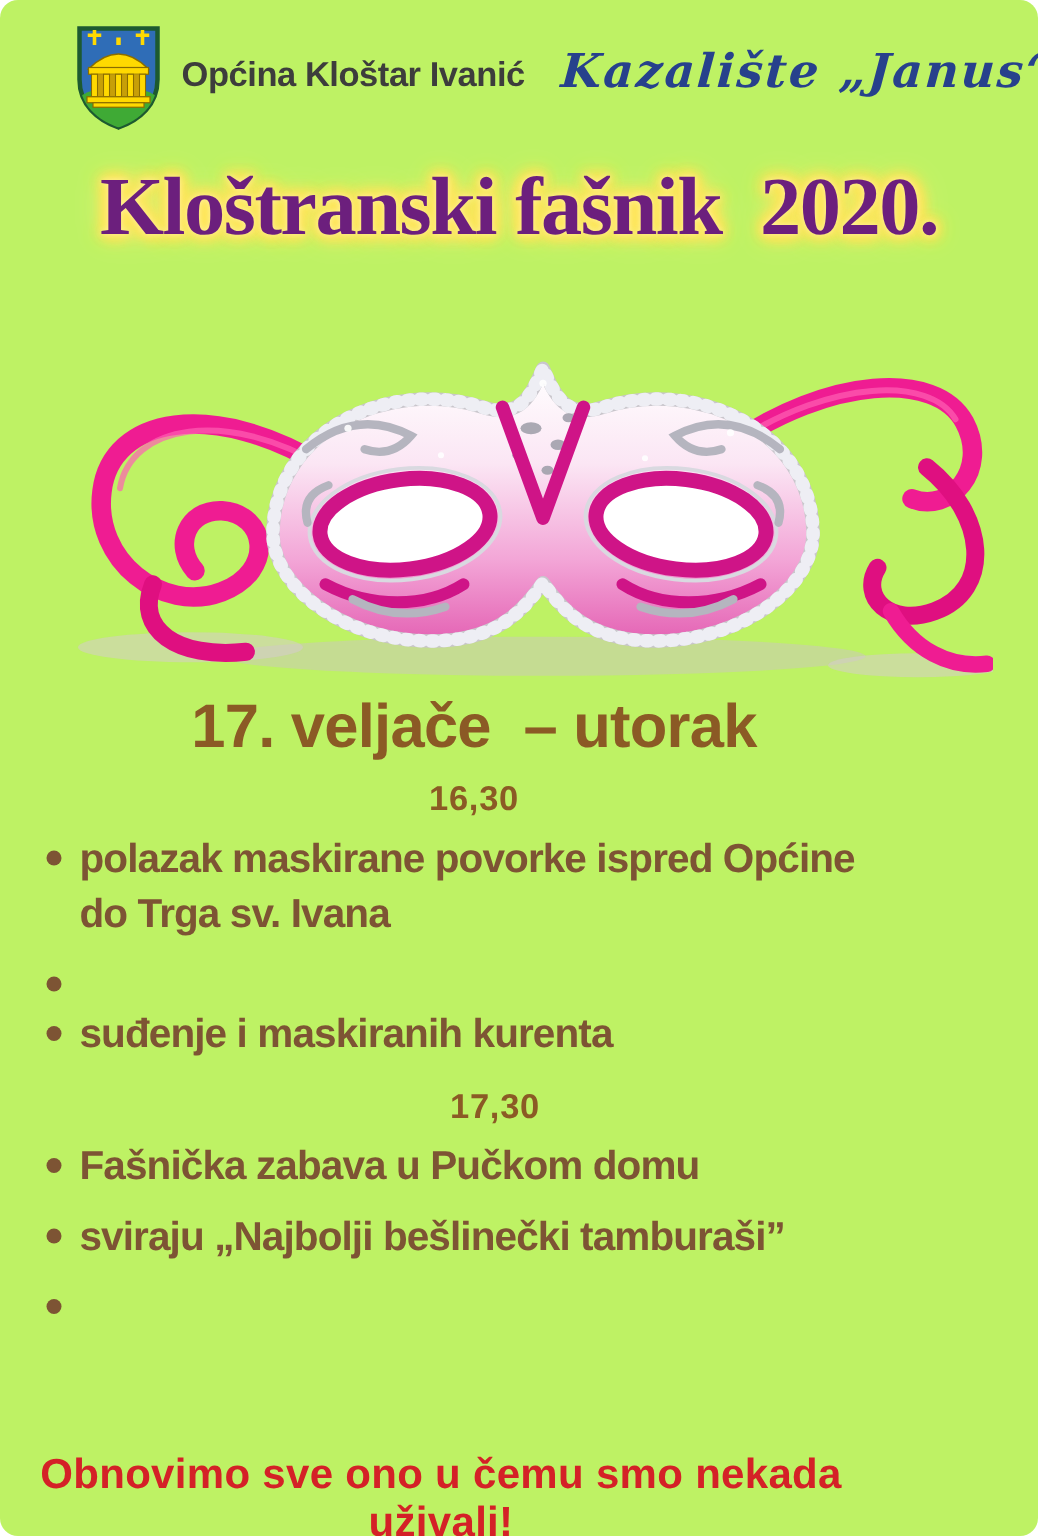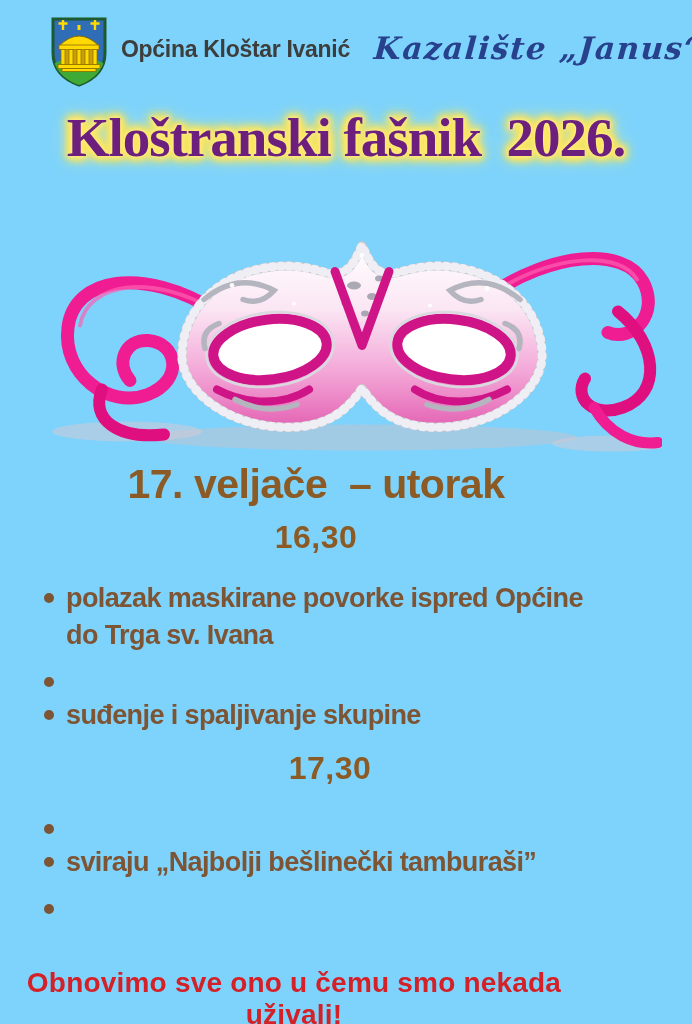--- a/index.html
+++ b/index.html
@@ -1,22 +1,23 @@
 <!DOCTYPE html>
 <html lang="hr"><head>
 <meta charset="utf-8">
 <title>Kloštranski fašnik 2026</title>
 <style>
   html,body{margin:0;padding:0;background:#ffffff;}
   .page{
     position:relative;
     width:692px;height:1024px;
-    background:#7dd3fc;
+    background:#bef264;
     overflow:hidden;
     font-family:"Liberation Sans", sans-serif;
+    border-radius:12px;
   }
 
   
   .header{position:absolute;top:0;left:0;width:692px;height:100px;}
   .coa{position:absolute;left:46px;top:13px;width:66px;height:78px;}
   .muni-name{
     position:absolute;left:121px;top:36px;
     font-size:23px;font-weight:bold;color:#3d3d3c;letter-spacing:-0.3px;
     white-space:pre;
   }
@@ -56,27 +57,27 @@
   
   .content{position:absolute;top:460px;left:0;width:632px;color:#7d5434;}
   .date-line{
     text-align:center;
     font-size:41px;font-weight:bold;color:#8b5a25;
     letter-spacing:-0.5px;line-height:48px;
     white-space:pre;
   }
   .time-heading{
     text-align:center;
-    font-size:32px;font-weight:bold;color:#8b5a25;
+    font-size:23px;font-weight:bold;color:#8b5a25;
     letter-spacing:0.5px;
     margin-top:11px;
   }
   .time-heading.second{margin-top:16px;margin-left:28px;}
   ul.schedule{
-    list-style:none;margin:24px 0 0 0;padding:0 0 0 44px;
+    list-style:none;margin:8px 0 0 0;padding:0 0 0 31px;
   }
   ul.schedule li{
     display:flex;align-items:flex-start;
     margin-bottom:10px;
   }
   .dot{
     flex:0 0 auto;
     width:10px;height:10px;border-radius:50%;
     background:#7d5434;
     margin:13px 12px 0 0;
@@ -130,21 +131,21 @@
         </g>
         <rect x="12" y="51.5" width="42" height="4" fill="#ffd900" stroke="#8a6d00" stroke-width="0.8"></rect>
         <rect x="16" y="55.5" width="34" height="3" fill="#ffd900" stroke="#8a6d00" stroke-width="0.8"></rect>
       </g>
     </svg>
 
     <div class="muni-name">Općina Kloštar Ivanić</div>
     <div class="theatre-name">Kazalište „Janus“</div>
   </div>
 
-  <div class="title">Kloštranski fašnik  2026.</div>
+  <div class="title">Kloštranski fašnik  2020.</div>
 
   <div class="mask-wrap">
     <svg viewBox="0 0 630 265" width="630" height="268" aria-hidden="true">
       <defs>
         <linearGradient id="maskBody" x1="0" y1="0" x2="0" y2="1">
           <stop offset="0%" stop-color="#ffffff"></stop>
           <stop offset="35%" stop-color="#fbe6f4"></stop>
           <stop offset="70%" stop-color="#f3a6d7"></stop>
           <stop offset="100%" stop-color="#e463b4"></stop>
         </linearGradient>
@@ -223,28 +224,29 @@
       <li>
         <span class="dot"></span>
         <span class="li-text">polazak maskirane povorke ispred Općine
 do Trga sv. Ivana</span>
       </li>
       <li>
         <span class="dot"></span>
       </li>
       <li>
         <span class="dot"></span>
-        <span class="li-text">suđenje i spaljivanje skupine</span>
+        <span class="li-text">suđenje i maskiranih kurenta</span>
       </li>
     </ul>
 
     <div class="time-heading second">17,30</div>
     <ul class="schedule">
       <li>
         <span class="dot"></span>
+        <span class="li-text">Fašnička zabava u Pučkom domu</span>
       </li>
       <li>
         <span class="dot"></span>
         <span class="li-text">sviraju „Najbolji bešlinečki tamburaši”</span>
       </li>
       <li>
         <span class="dot"></span>
       </li>
     </ul>
   </div>

